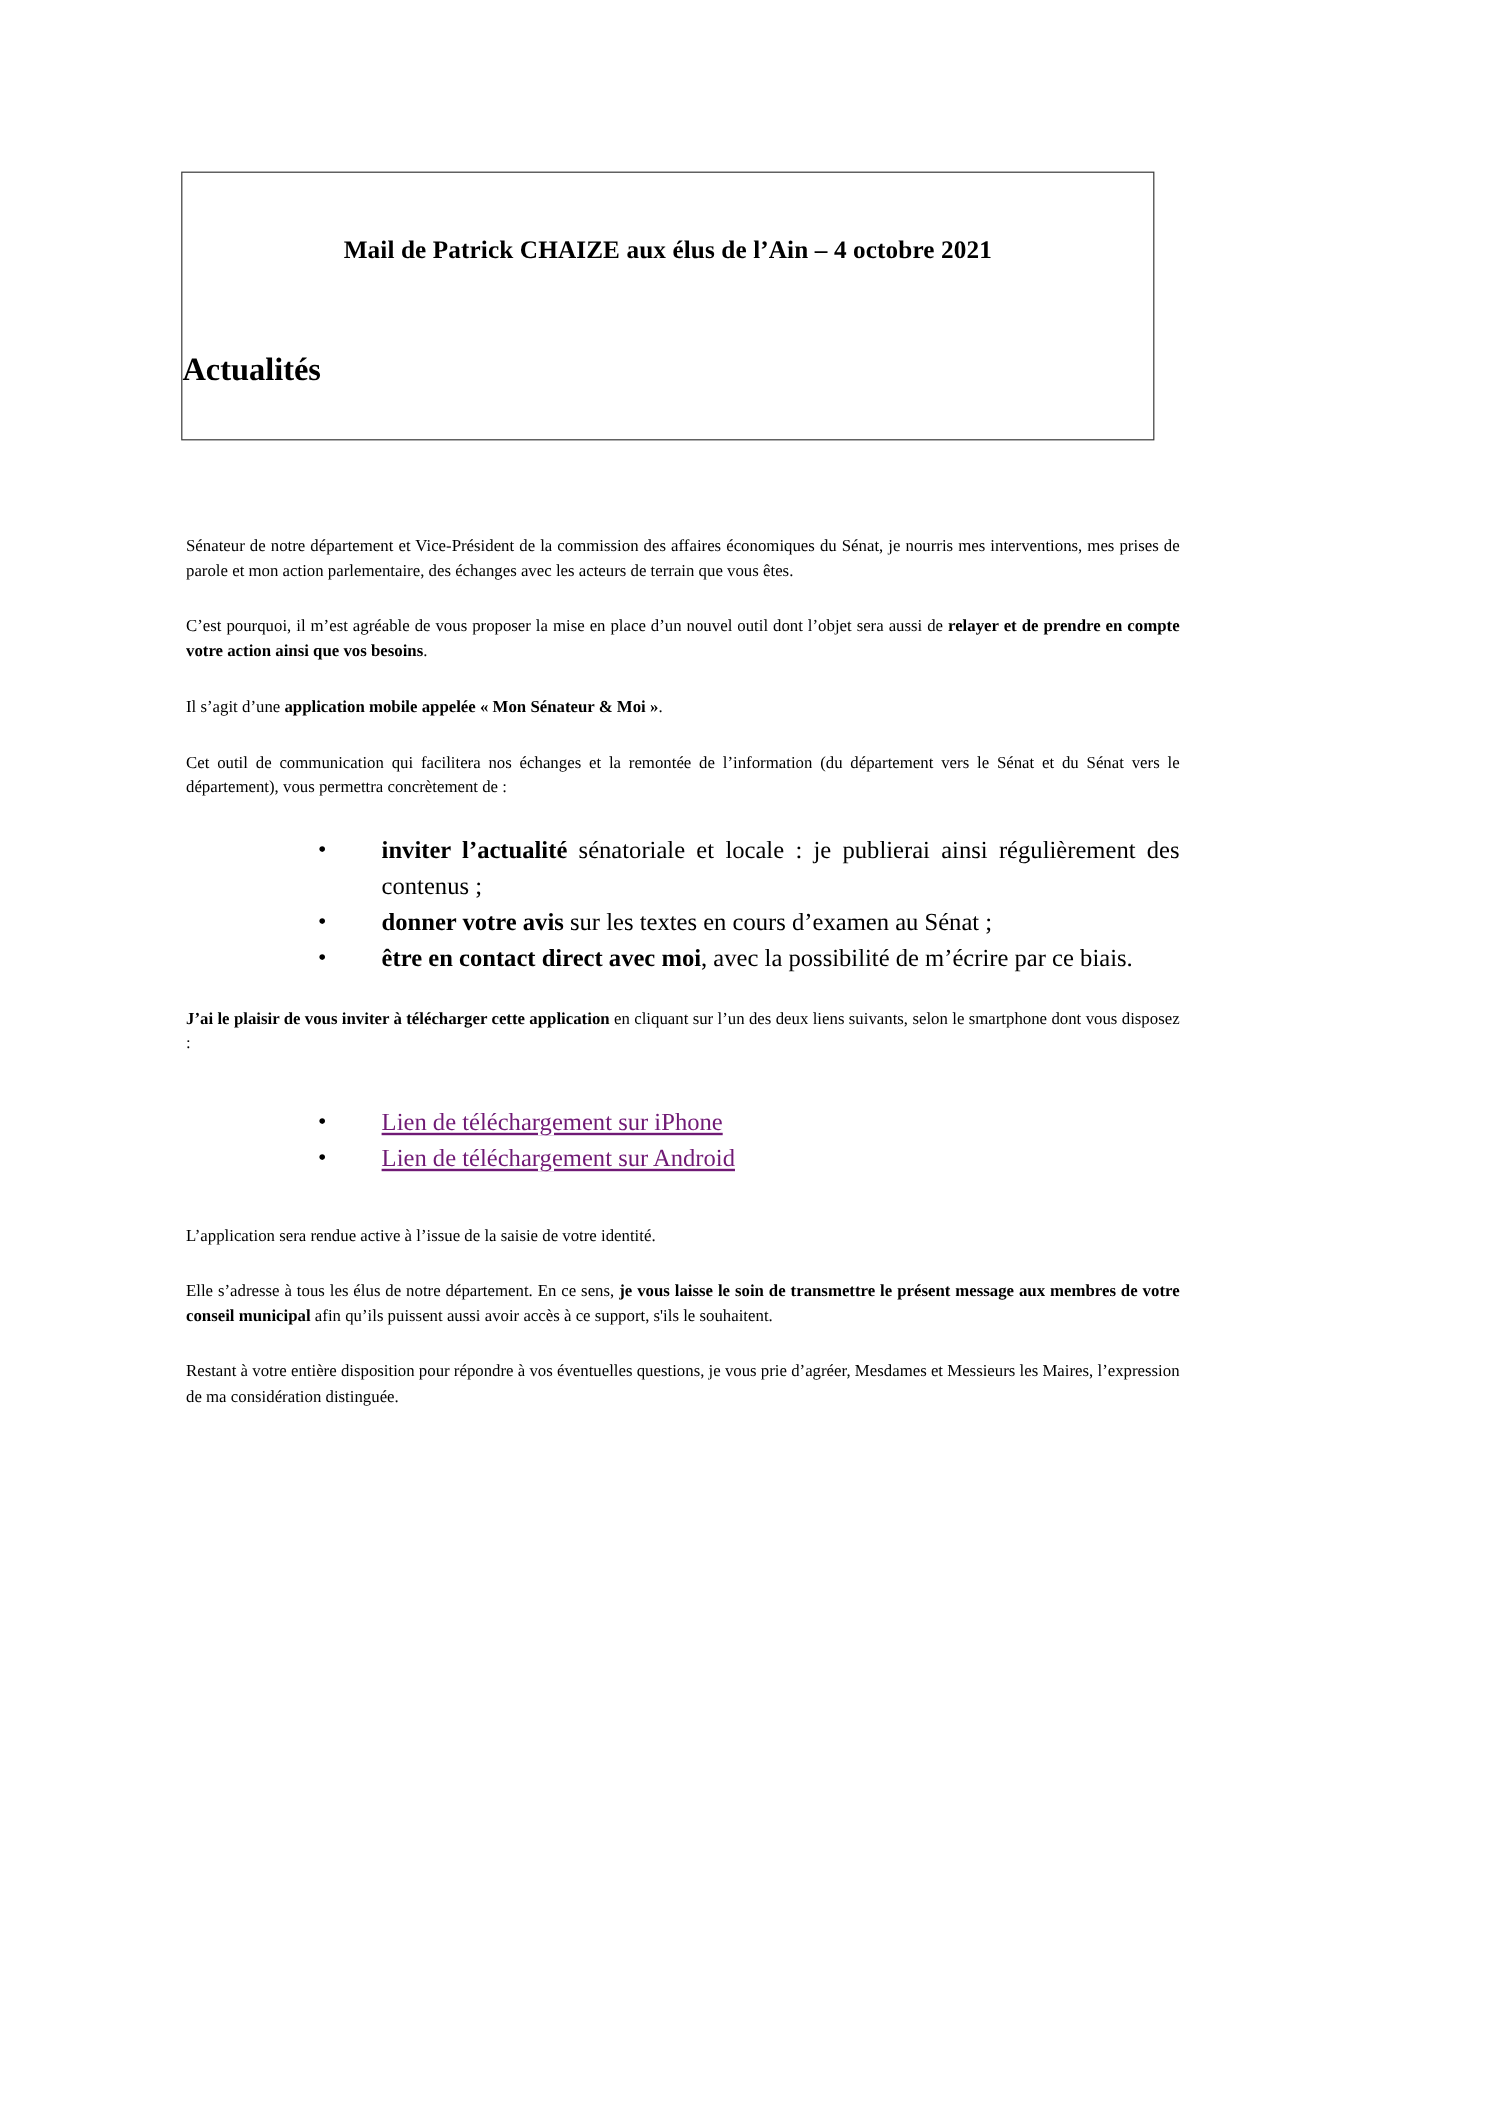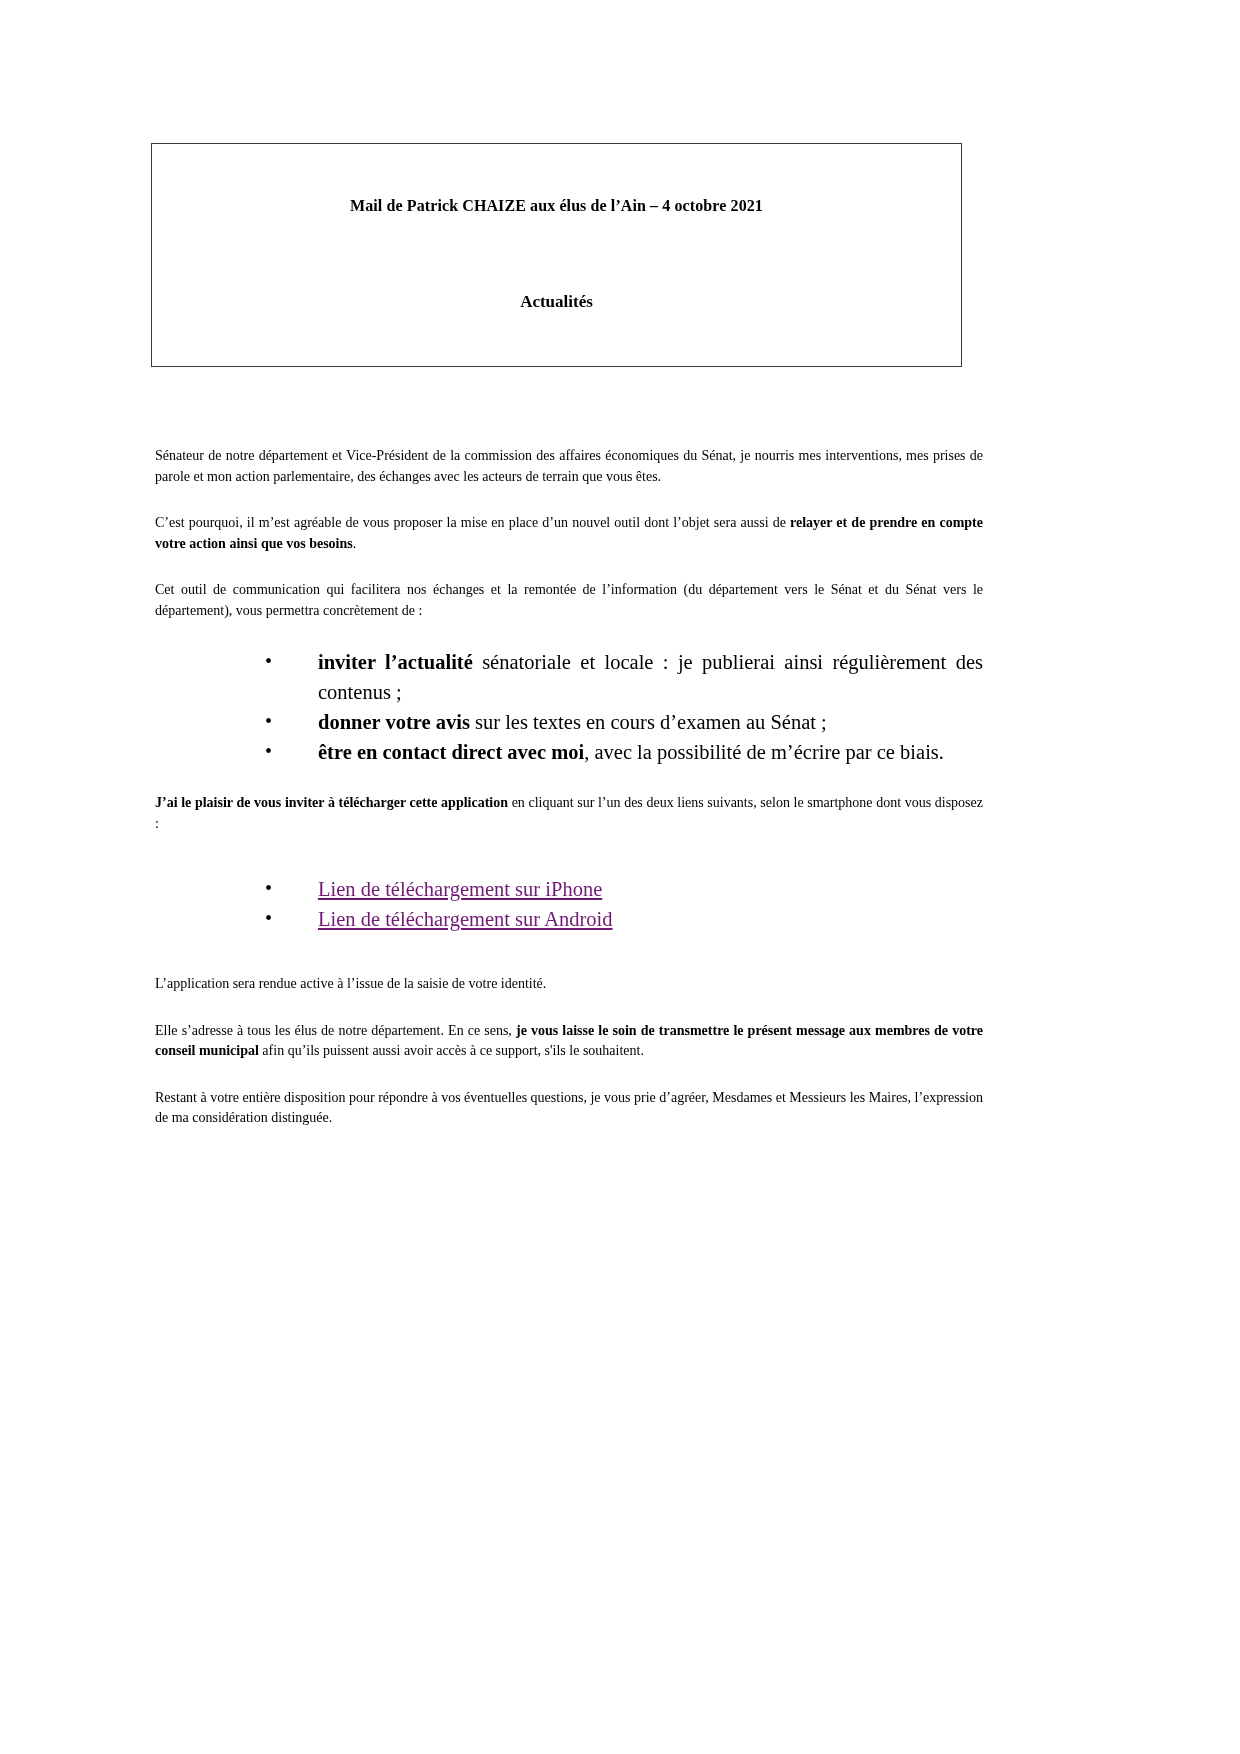--- a/index.html
+++ b/index.html
@@ -33,32 +33,31 @@
     box-sizing: border-box;
     background: #ffffff;
   }
   .header-title {
     position: absolute;
     left: 0;
     right: 0;
     top: 52px;
     text-align: center;
     font-weight: bold;
-    font-size: 16px;
+    font-size: 21px;
     letter-spacing: 0.1px;
     line-height: 1.2;
   }
   .header-subtitle {
     position: absolute;
     left: 0;
     right: 0;
     top: 148px;
-    text-align: center;
     font-weight: bold;
-    font-size: 17px;
+    font-size: 27px;
     line-height: 1.2;
   }
 
   
   .body-area {
     position: absolute;
     left: 155px;
     top: 446px;
     width: 828px;
   }
@@ -121,20 +120,23 @@
 
     <p class="para">
       <span>Sénateur de notre département et Vice-Président de la commission des affaires économiques du Sénat, je nourris mes interventions, mes prises de parole et mon action parlementaire, des échanges avec les acteurs de terrain que vous êtes.</span>
     </p>
 
 
     <p class="para">
       <span>C’est pourquoi, il m’est agréable de vous proposer la mise en place d’un nouvel outil dont l’objet sera aussi de </span><b>relayer et de prendre en compte votre action ainsi que vos besoins</b><span>.</span>
     </p>
 
+    <p class="para">
+      <span>Il s’agit d’une </span><b>application mobile appelée « Mon Sénateur &amp; Moi »</b><span>.</span>
+    </p>
 
     <p class="para">
       <span>Cet outil de communication qui facilitera nos échanges et la remontée de l’information (du département vers le Sénat et du Sénat vers le département), vous permettra concrètement de :</span>
     </p>
 
     <ul class="bullets">
       <li>
         <span class="bullet-dot">•</span><b> inviter l’actualité</b><span> sénatoriale et locale : je publierai ainsi régulièrement des contenus ;</span>
       </li>
       <li>

